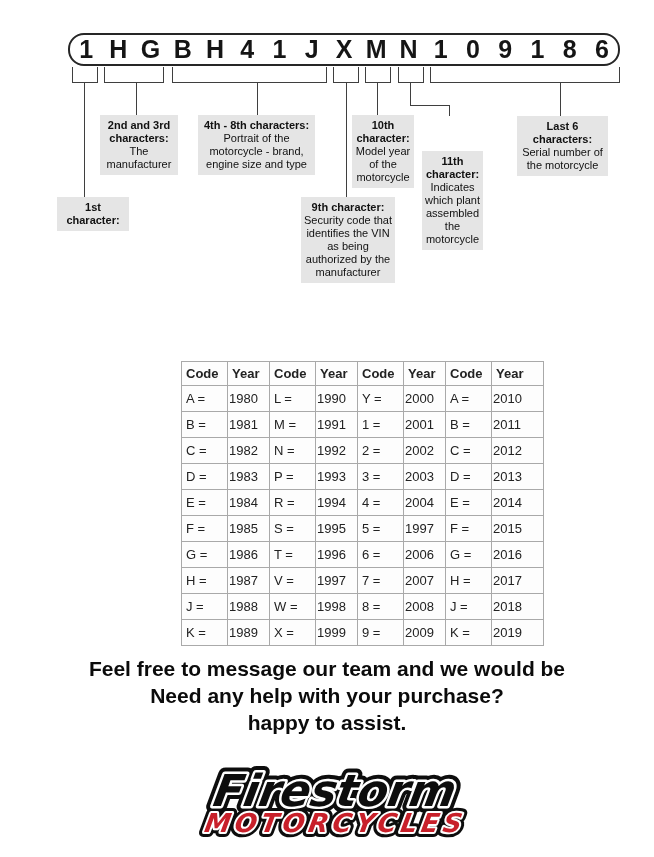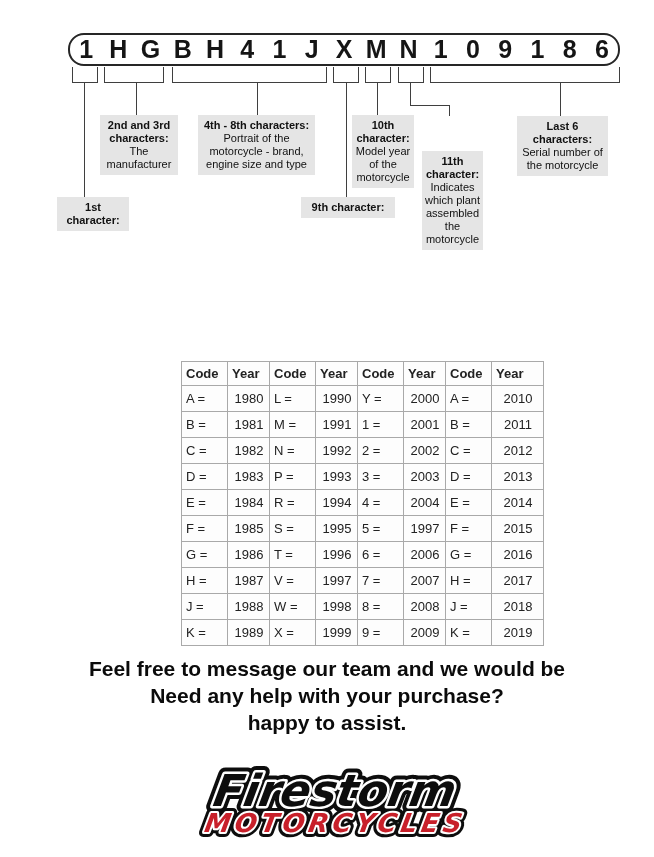--- a/index.html
+++ b/index.html
@@ -60,21 +60,21 @@
     position:absolute;left:181px;top:361px;border-collapse:collapse;
     font-size:13px;color:#222;table-layout:fixed;
   }
   table.year-table th,table.year-table td{border:1px solid #a9a9a9;background:#fdfdfd;}
   table.year-table th{font-weight:bold;text-align:left;height:23px;padding:0 2px 0 4px;}
   table.year-table td{height:23px;}
   table.year-table th:nth-child(odd){width:39px;}
   table.year-table th:nth-child(even){width:35px;}
   table.year-table th:nth-child(8){width:45px;}
   td.code-cell{text-align:left;padding-left:4px;}
-  td.year-cell{text-align:center;padding-right:0;}
+  td.year-cell{text-align:left;padding-right:0;}
 
   
   .help{
     position:absolute;left:0;right:0;top:655px;text-align:center;
     font-size:21px;line-height:27px;font-weight:bold;color:#0b0b0b;
   }
 
   
   .logo-wrap{position:absolute;left:160px;top:764px;width:345px;height:82px;}
   .logo-text{
@@ -135,20 +135,21 @@
   <div class="vin-label box-second">
     <span class="lbl-title">2nd and 3rd characters:</span>
     <span class="lbl-body">The manufacturer</span>
   </div>
   <div class="vin-label box-fourth">
     <span class="lbl-title">4th - 8th characters:</span>
     <span class="lbl-body">Portrait of the motorcycle - brand, engine size and type</span>
   </div>
   <div class="vin-label box-ninth">
     <span class="lbl-title">9th character:</span>
+    <span class="lbl-body">Security code that identifies the VIN as being authorized by the manufacturer</span>
   </div>
   <div class="vin-label box-tenth">
     <span class="lbl-title">10th character:</span>
     <span class="lbl-body">Model year of the motorcycle</span>
   </div>
   <div class="vin-label box-eleventh">
     <span class="lbl-title">11th character:</span>
     <span class="lbl-body">Indicates which plant assembled the motorcycle</span>
   </div>
   <div class="vin-label box-lastsix">

